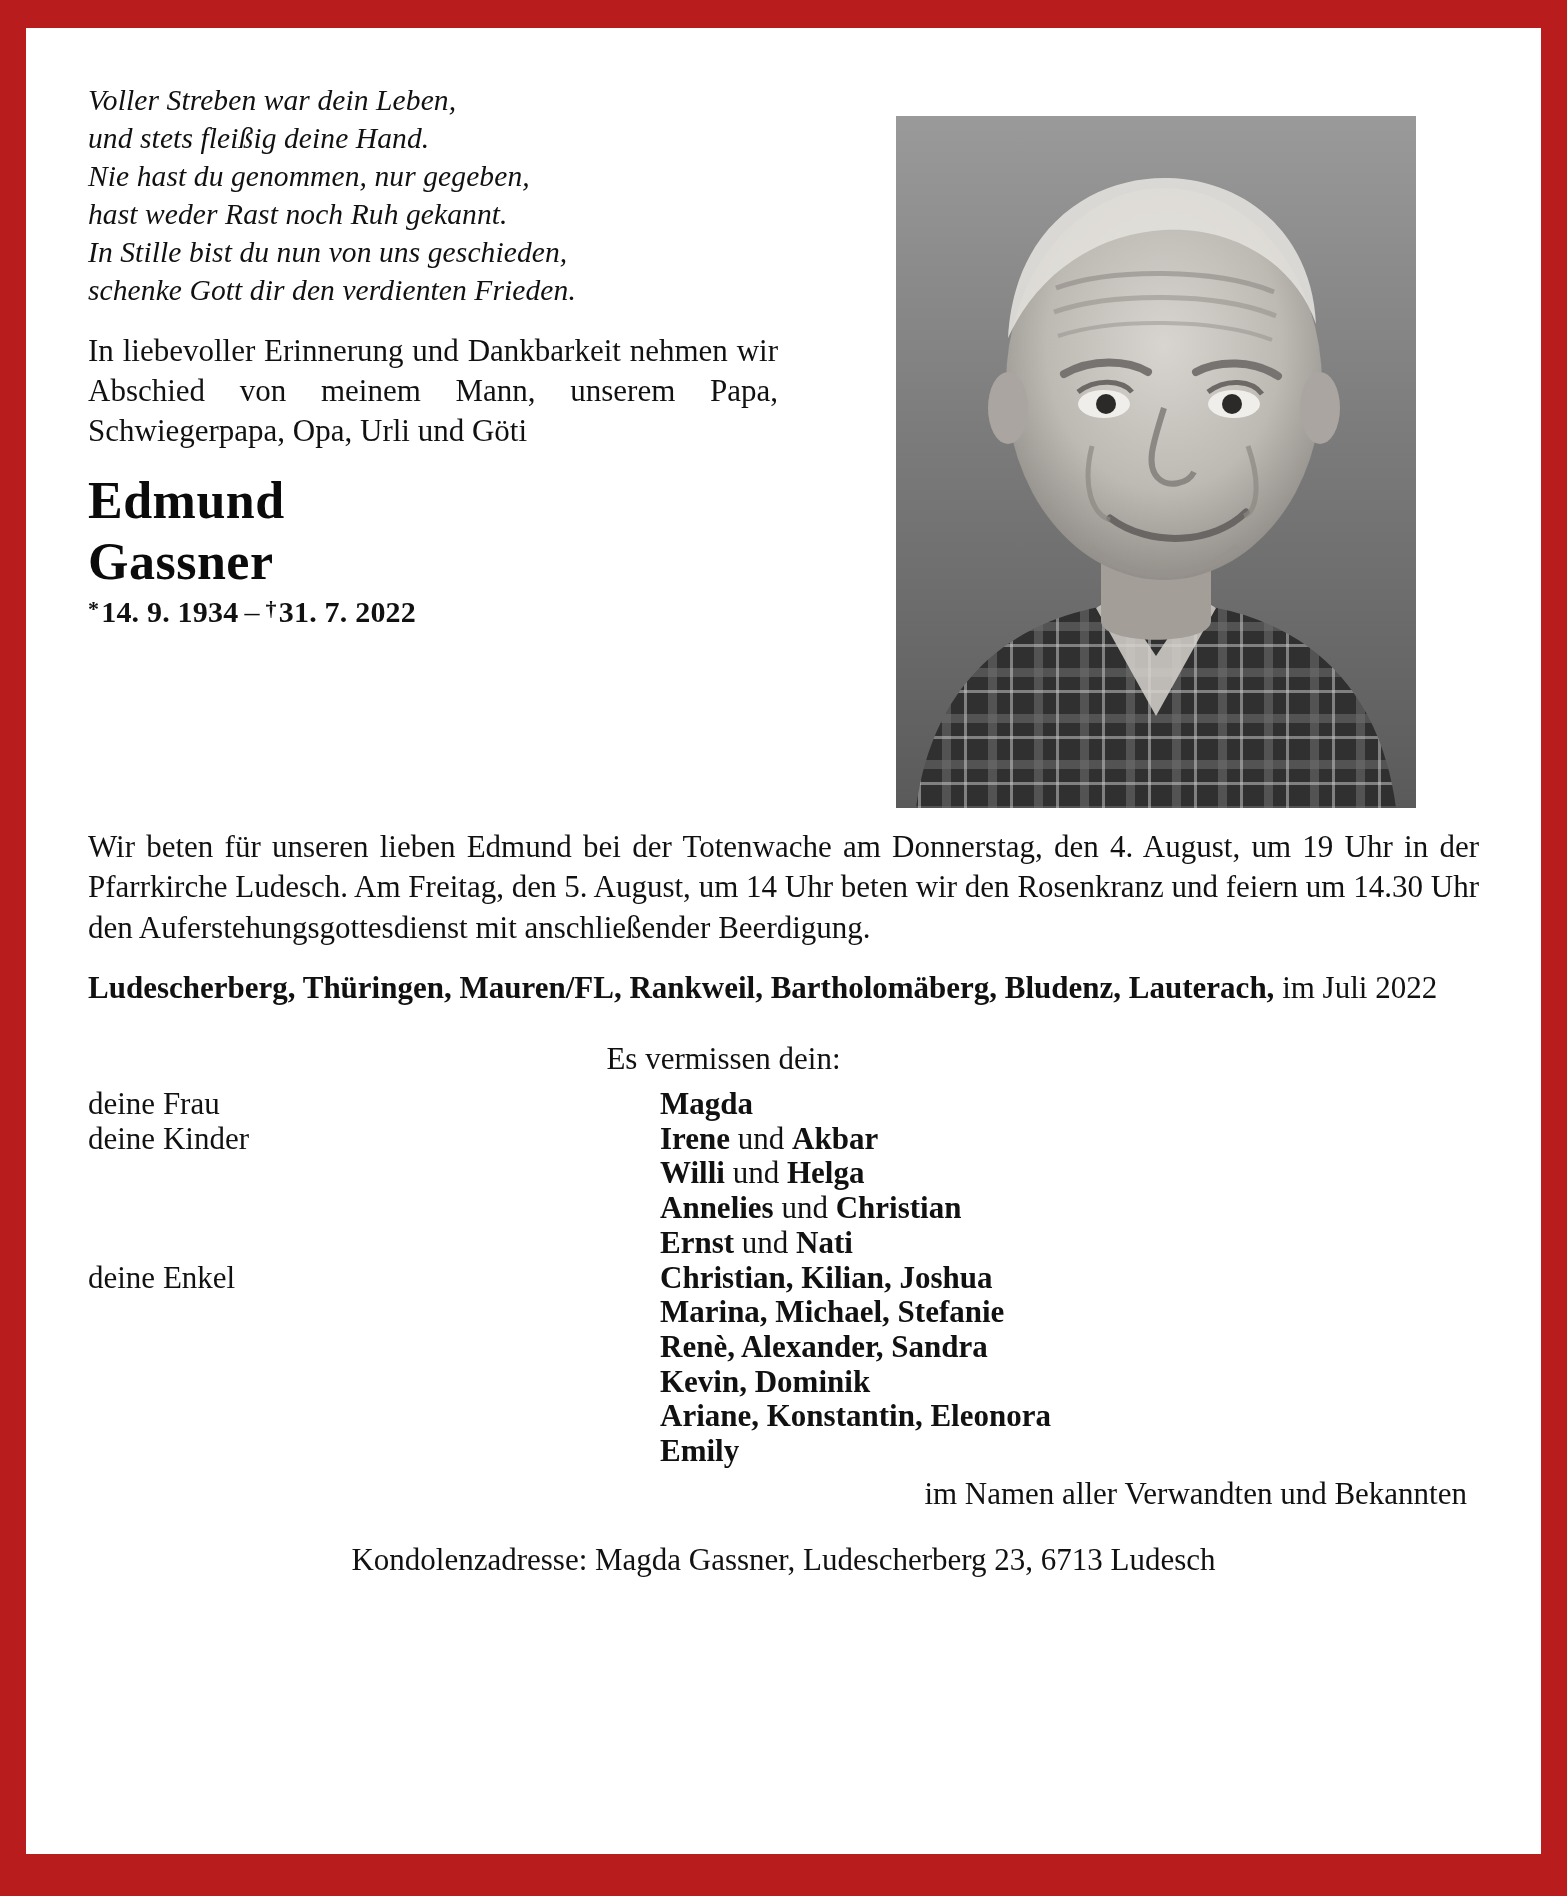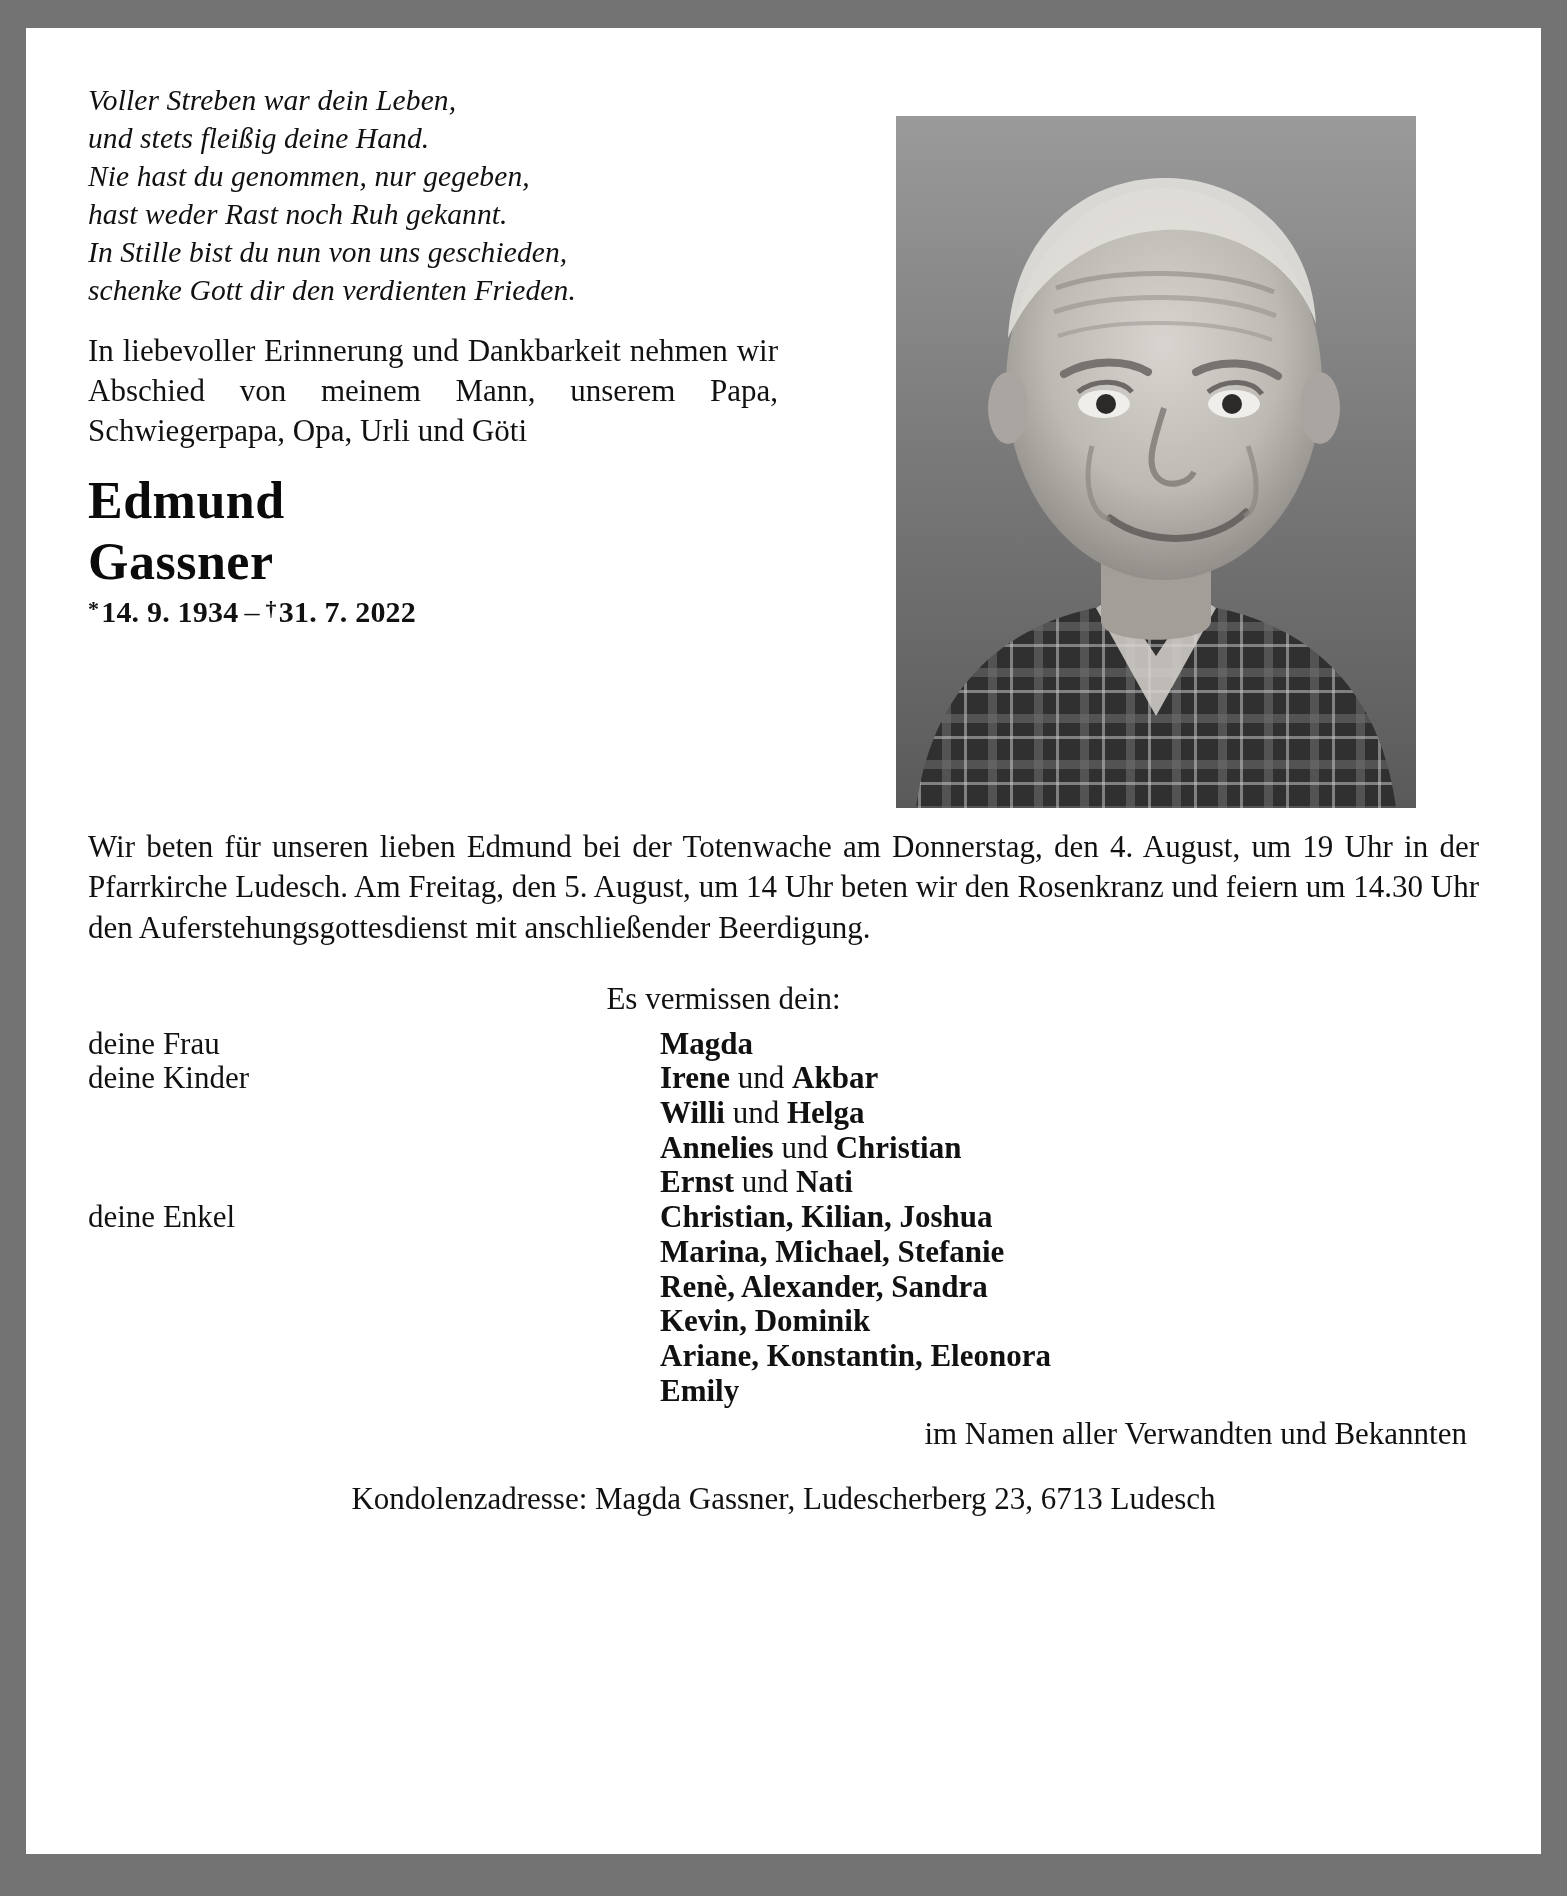--- a/index.html
+++ b/index.html
@@ -11,21 +11,21 @@
     width: 1567px;
     height: 1896px;
     font-family: "Liberation Serif", serif;
     color: #111111;
     overflow: hidden;
   }
   .page {
     width: 1567px;
     height: 1896px;
     box-sizing: border-box;
-    background: #737373;
+    background: #b91c1c;
     padding: 28px 26px 42px 26px;
   }
   .card {
     width: 100%;
     height: 100%;
     box-sizing: border-box;
     background: #ffffff;
     padding: 54px 62px 24px 62px;
     position: relative;
   }
@@ -250,20 +250,23 @@
             <ellipse cx="424" cy="292" rx="20" ry="36" fill="#aaa5a0"></ellipse>
 
             <path d="M196 432 C234 468 302 468 342 430" stroke="#97928d" stroke-width="6" fill="none" opacity="0.6"></path>
           </svg>
         </div>
       </div>
     </div>
 
     <div class="service-text">Wir beten für unseren lieben Edmund bei der Totenwache am Donnerstag, den 4. August, um 19 Uhr in der Pfarrkirche Ludesch. Am Freitag, den 5. August, um 14 Uhr beten wir den Rosenkranz und feiern um 14.30 Uhr den Auferstehungsgottesdienst mit anschließender Beerdigung.</div>
 
+    <div class="places">
+      <b>Ludescherberg, Thüringen, Mauren/FL, Rankweil, Bartholomäberg, Bludenz, Lauterach,</b><span> im Juli 2022</span>
+    </div>
 
     <div class="mourners">
       <div class="mourn-head">Es vermissen dein:</div>
 
       <div class="m-row">
         <div class="m-label">deine Frau</div>
         <div class="m-value"><span>Magda</span></div>
       </div>
 
       <div class="m-row">

